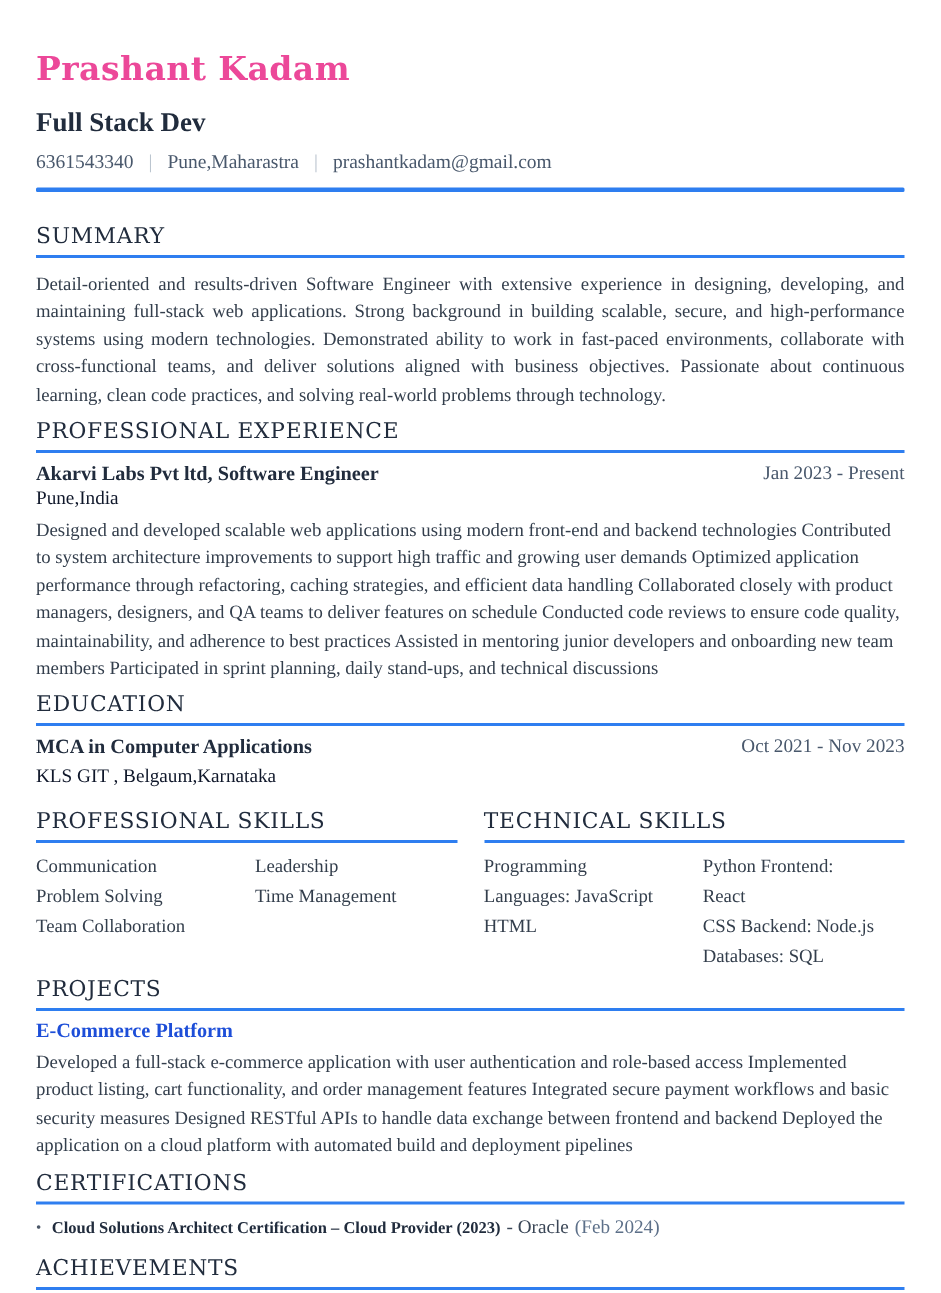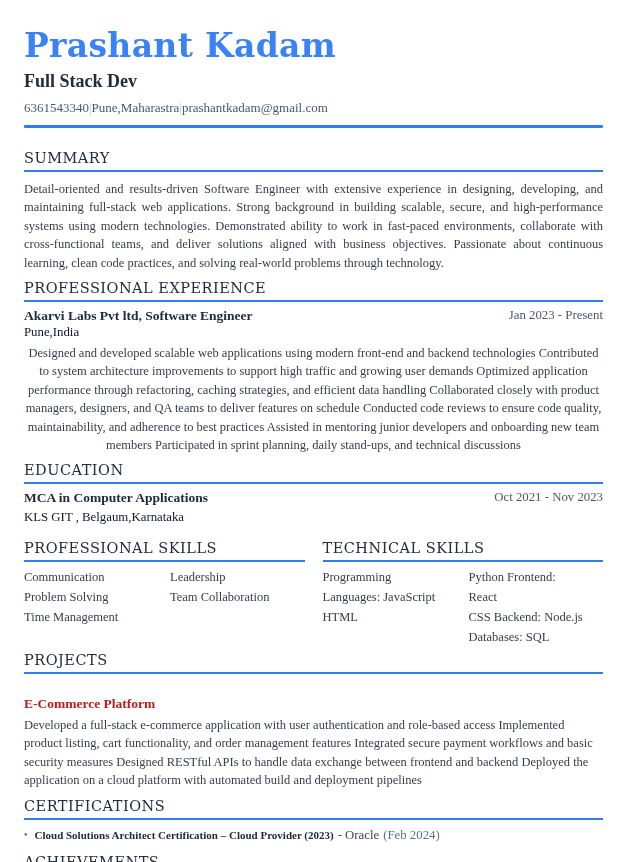--- a/index.html
+++ b/index.html
@@ -8,31 +8,31 @@
     position:relative;
     width:627px; height:862px;
     padding:28px 24px 0;
     background:#ffffff;
     overflow:hidden;
     font-family:"Liberation Serif", serif;
   }
   
   .name {
     font-family:"DejaVu Serif", serif;
-    font-weight:700; font-size:33px; line-height:36px;
-    letter-spacing:.3px; color:#3b82f6;
+    font-weight:700; font-size:22px; line-height:36px;
+    letter-spacing:.3px; color:#ec4899;
   }
   .job-title {
     margin-top:6px;
     font-weight:700; font-size:18px; line-height:22px;
     color:#212c3d;
   }
   .contact {
     margin-top:8px;
-    display:flex; align-items:baseline; gap:0;
+    display:flex; align-items:baseline; gap:10px;
     font-size:13px; line-height:15px; color:#49586c;
   }
   .contact .sep { color:#b8c2cd; }
   .header-rule { margin-top:10px; height:3px; background:#2e7ef0; border-radius:1px; }
 
   
   .sec-h {
     font-family:"DejaVu Serif", serif;
     font-weight:400; font-size:14.5px; line-height:16px;
     letter-spacing:.5px; color:#212c3d;
@@ -46,21 +46,21 @@
   .mt-cert { margin-top:8px; }
   .mt-ach  { margin-top:10px; }
 
   
   .para {
     font-size:12.5px; line-height:18.4px; color:#333e4c;
     overflow:hidden;
   }
   .para.justify { text-align:justify; }
   .h-sum  { margin-top:8px; height:92px; }
-  .h-exp  { margin-top:4px; height:110px;text-align:center; }
+  .h-exp  { margin-top:4px; height:110px; }
   .h-proj { margin-top:4px; height:74px; }
 
   
   .entry-head {
     margin-top:5px;
     display:flex; justify-content:space-between; align-items:flex-start;
   }
   .entry-title { font-weight:700; font-size:13.5px; line-height:17px; color:#212c3d; }
   .entry-date  { font-size:12.8px; line-height:17px; color:#49586c; }
   .entry-sub   { margin-top:1px; font-size:12.8px; line-height:15px; color:#0f172a; }
@@ -70,21 +70,21 @@
   .skills-wrap { margin-top:15px; display:flex; gap:18px; }
   .skills-col  { width:281px; }
   .skills-grid {
     margin-top:5px;
     display:grid; grid-template-columns:146px 1fr;
     font-size:12.5px; line-height:20px; color:#333e4c;
   }
   .skill-cell { padding-right:20px; }
 
   
-  .proj-title { margin-top:22px; font-weight:700; font-size:13.5px; line-height:16px; color:#b91c1c; }
+  .proj-title { margin-top:5px; font-weight:700; font-size:13.5px; line-height:16px; color:#1d4ed8; }
 
   
   .cert-line { margin-top:7px; font-size:12.8px; line-height:16px; color:#333e4c; }
   .cert-bullet { display:inline-block; font-size:10px; color:#4a5666; margin-right:7px; transform:translateY(-1px); }
   .cert-title  { font-weight:700; font-size:11px; color:#212c3d; }
   .cert-issuer { color:#3a4656; margin-left:4px; }
   .cert-date   { color:#5d7089; margin-left:4px; }
 </style>
 </head>
 <body>
@@ -129,22 +129,22 @@
   </section>
 
   <div class="skills-wrap">
 
     <section class="skills-col">
       <h2 class="sec-h">PROFESSIONAL SKILLS</h2>
       <div class="skills-grid">
         <div class="skill-cell">Communication</div>
         <div class="skill-cell">Leadership</div>
         <div class="skill-cell">Problem Solving</div>
+        <div class="skill-cell">Time Management</div>
         <div class="skill-cell">Team Collaboration</div>
-        <div class="skill-cell">Time Management</div>
         <div class="skill-cell"></div>
       </div>
     </section>
 
     <section class="skills-col">
       <h2 class="sec-h">TECHNICAL SKILLS</h2>
       <div class="skills-grid">
         <div class="skill-cell">
           <div>Programming Languages: JavaScript</div>
         </div>

